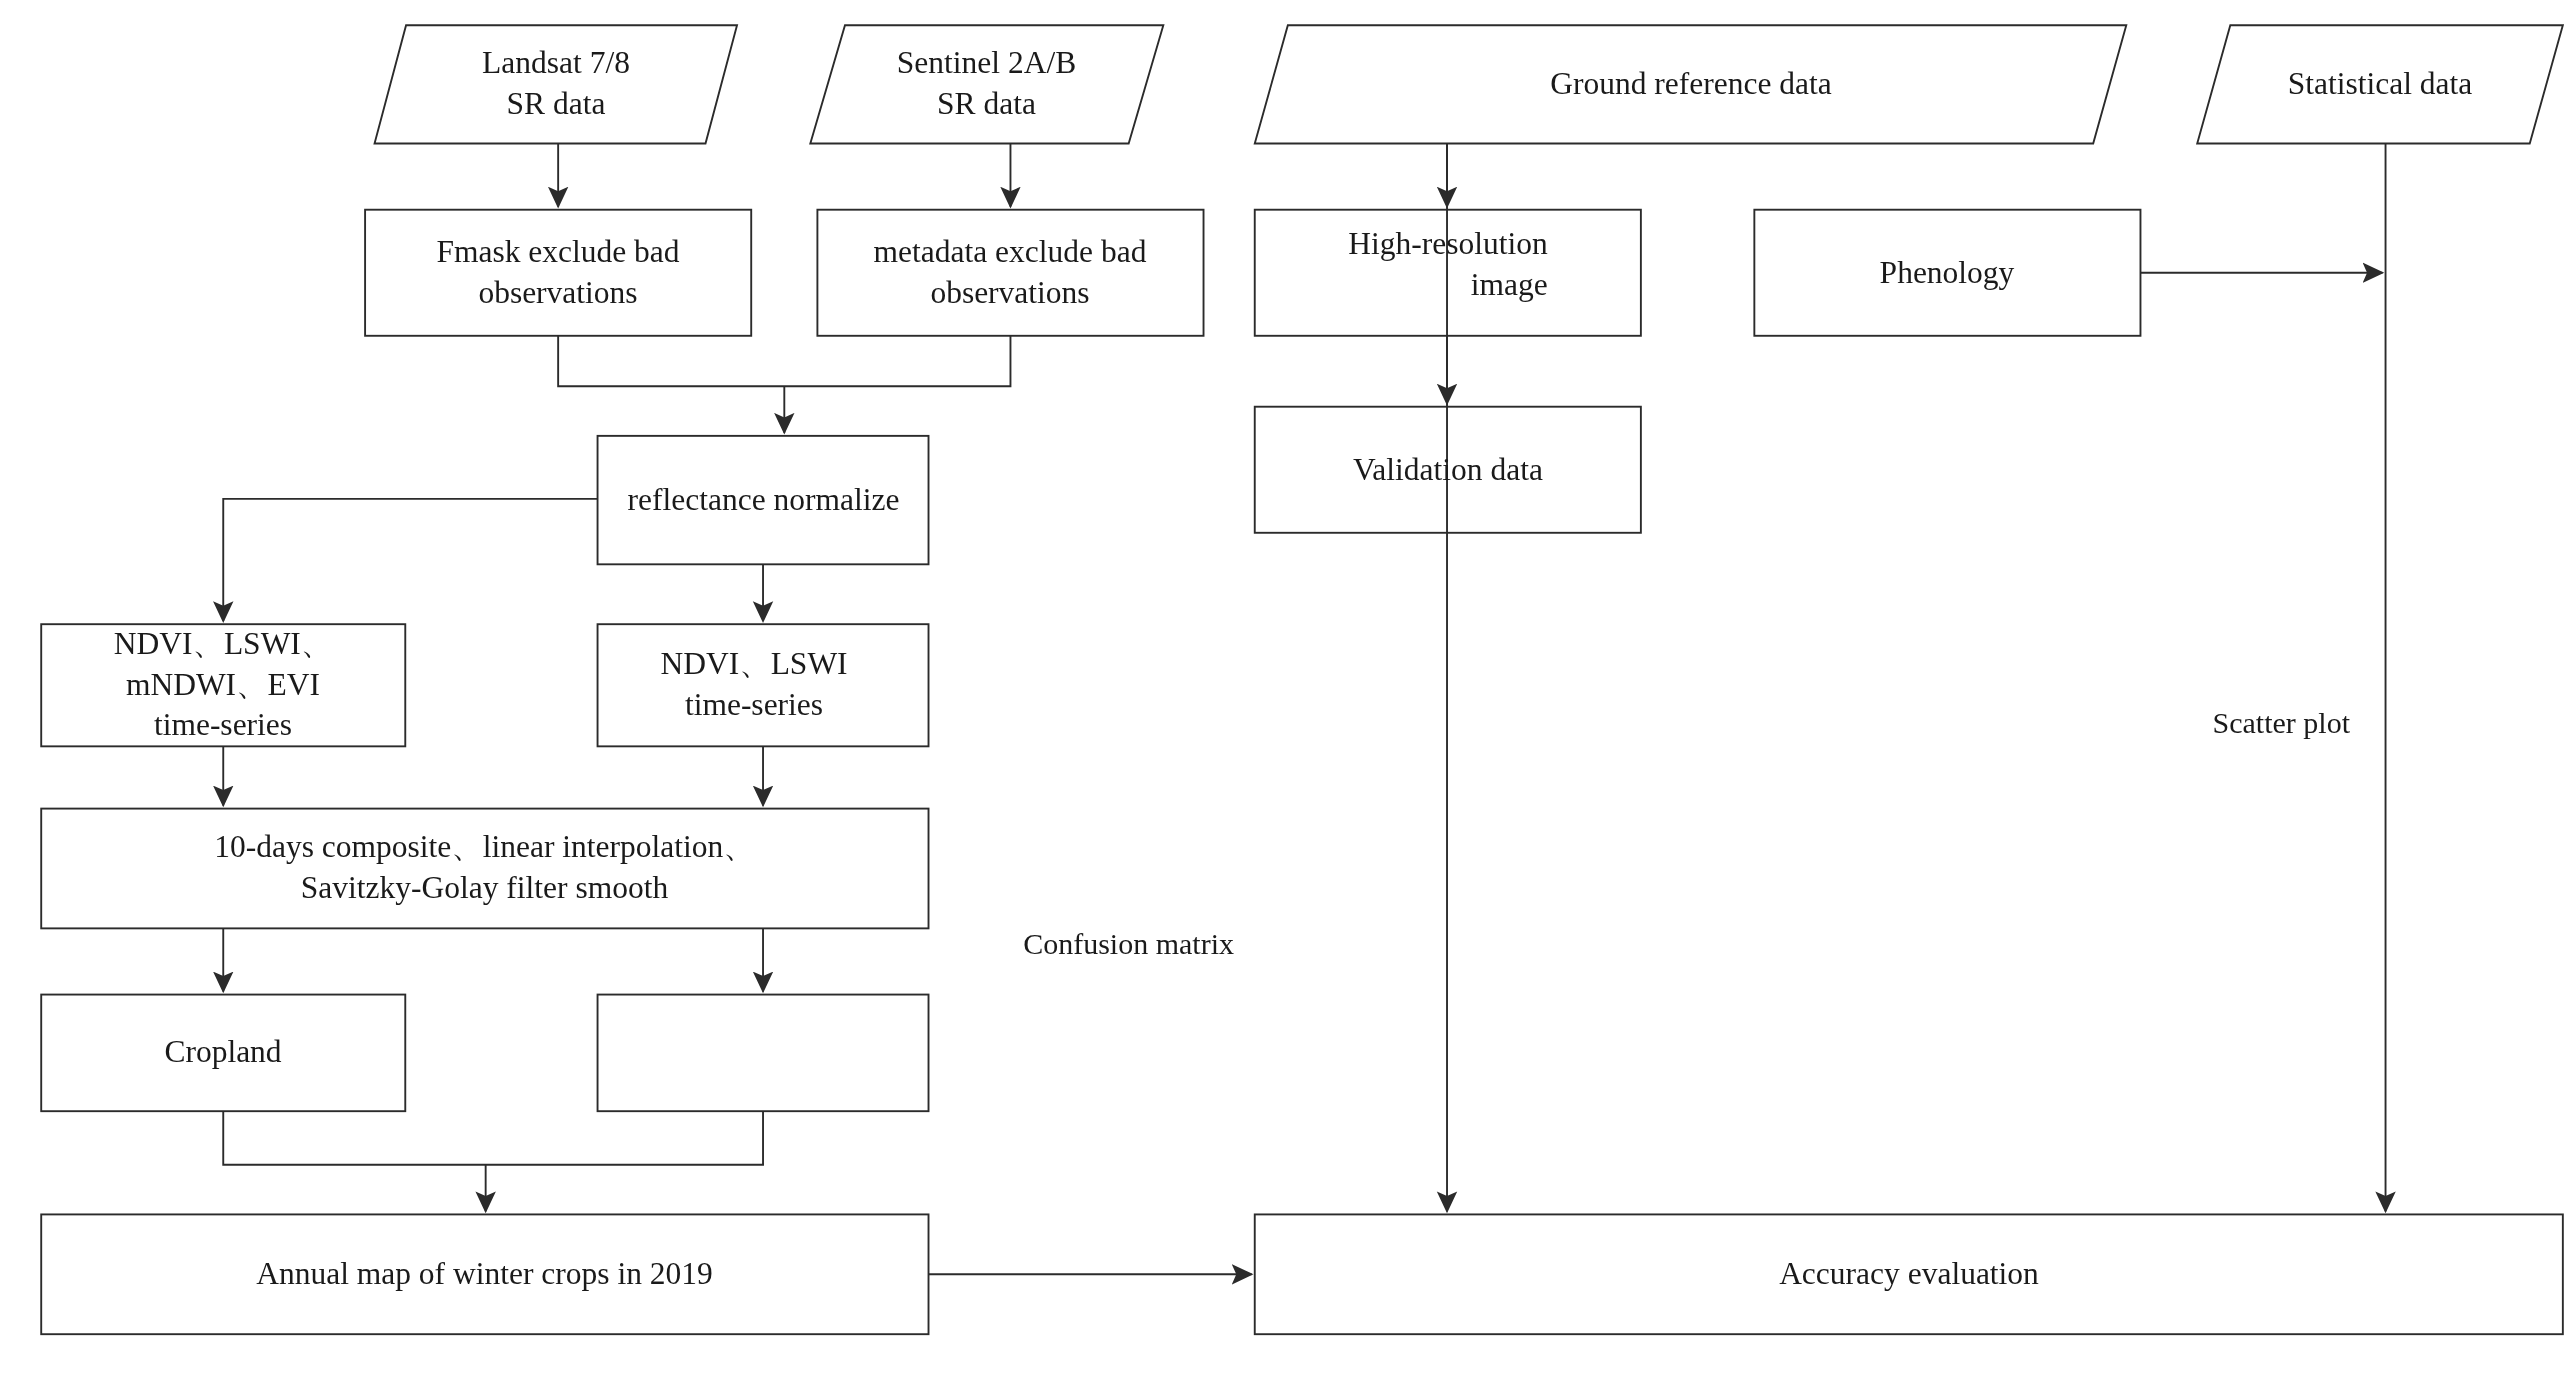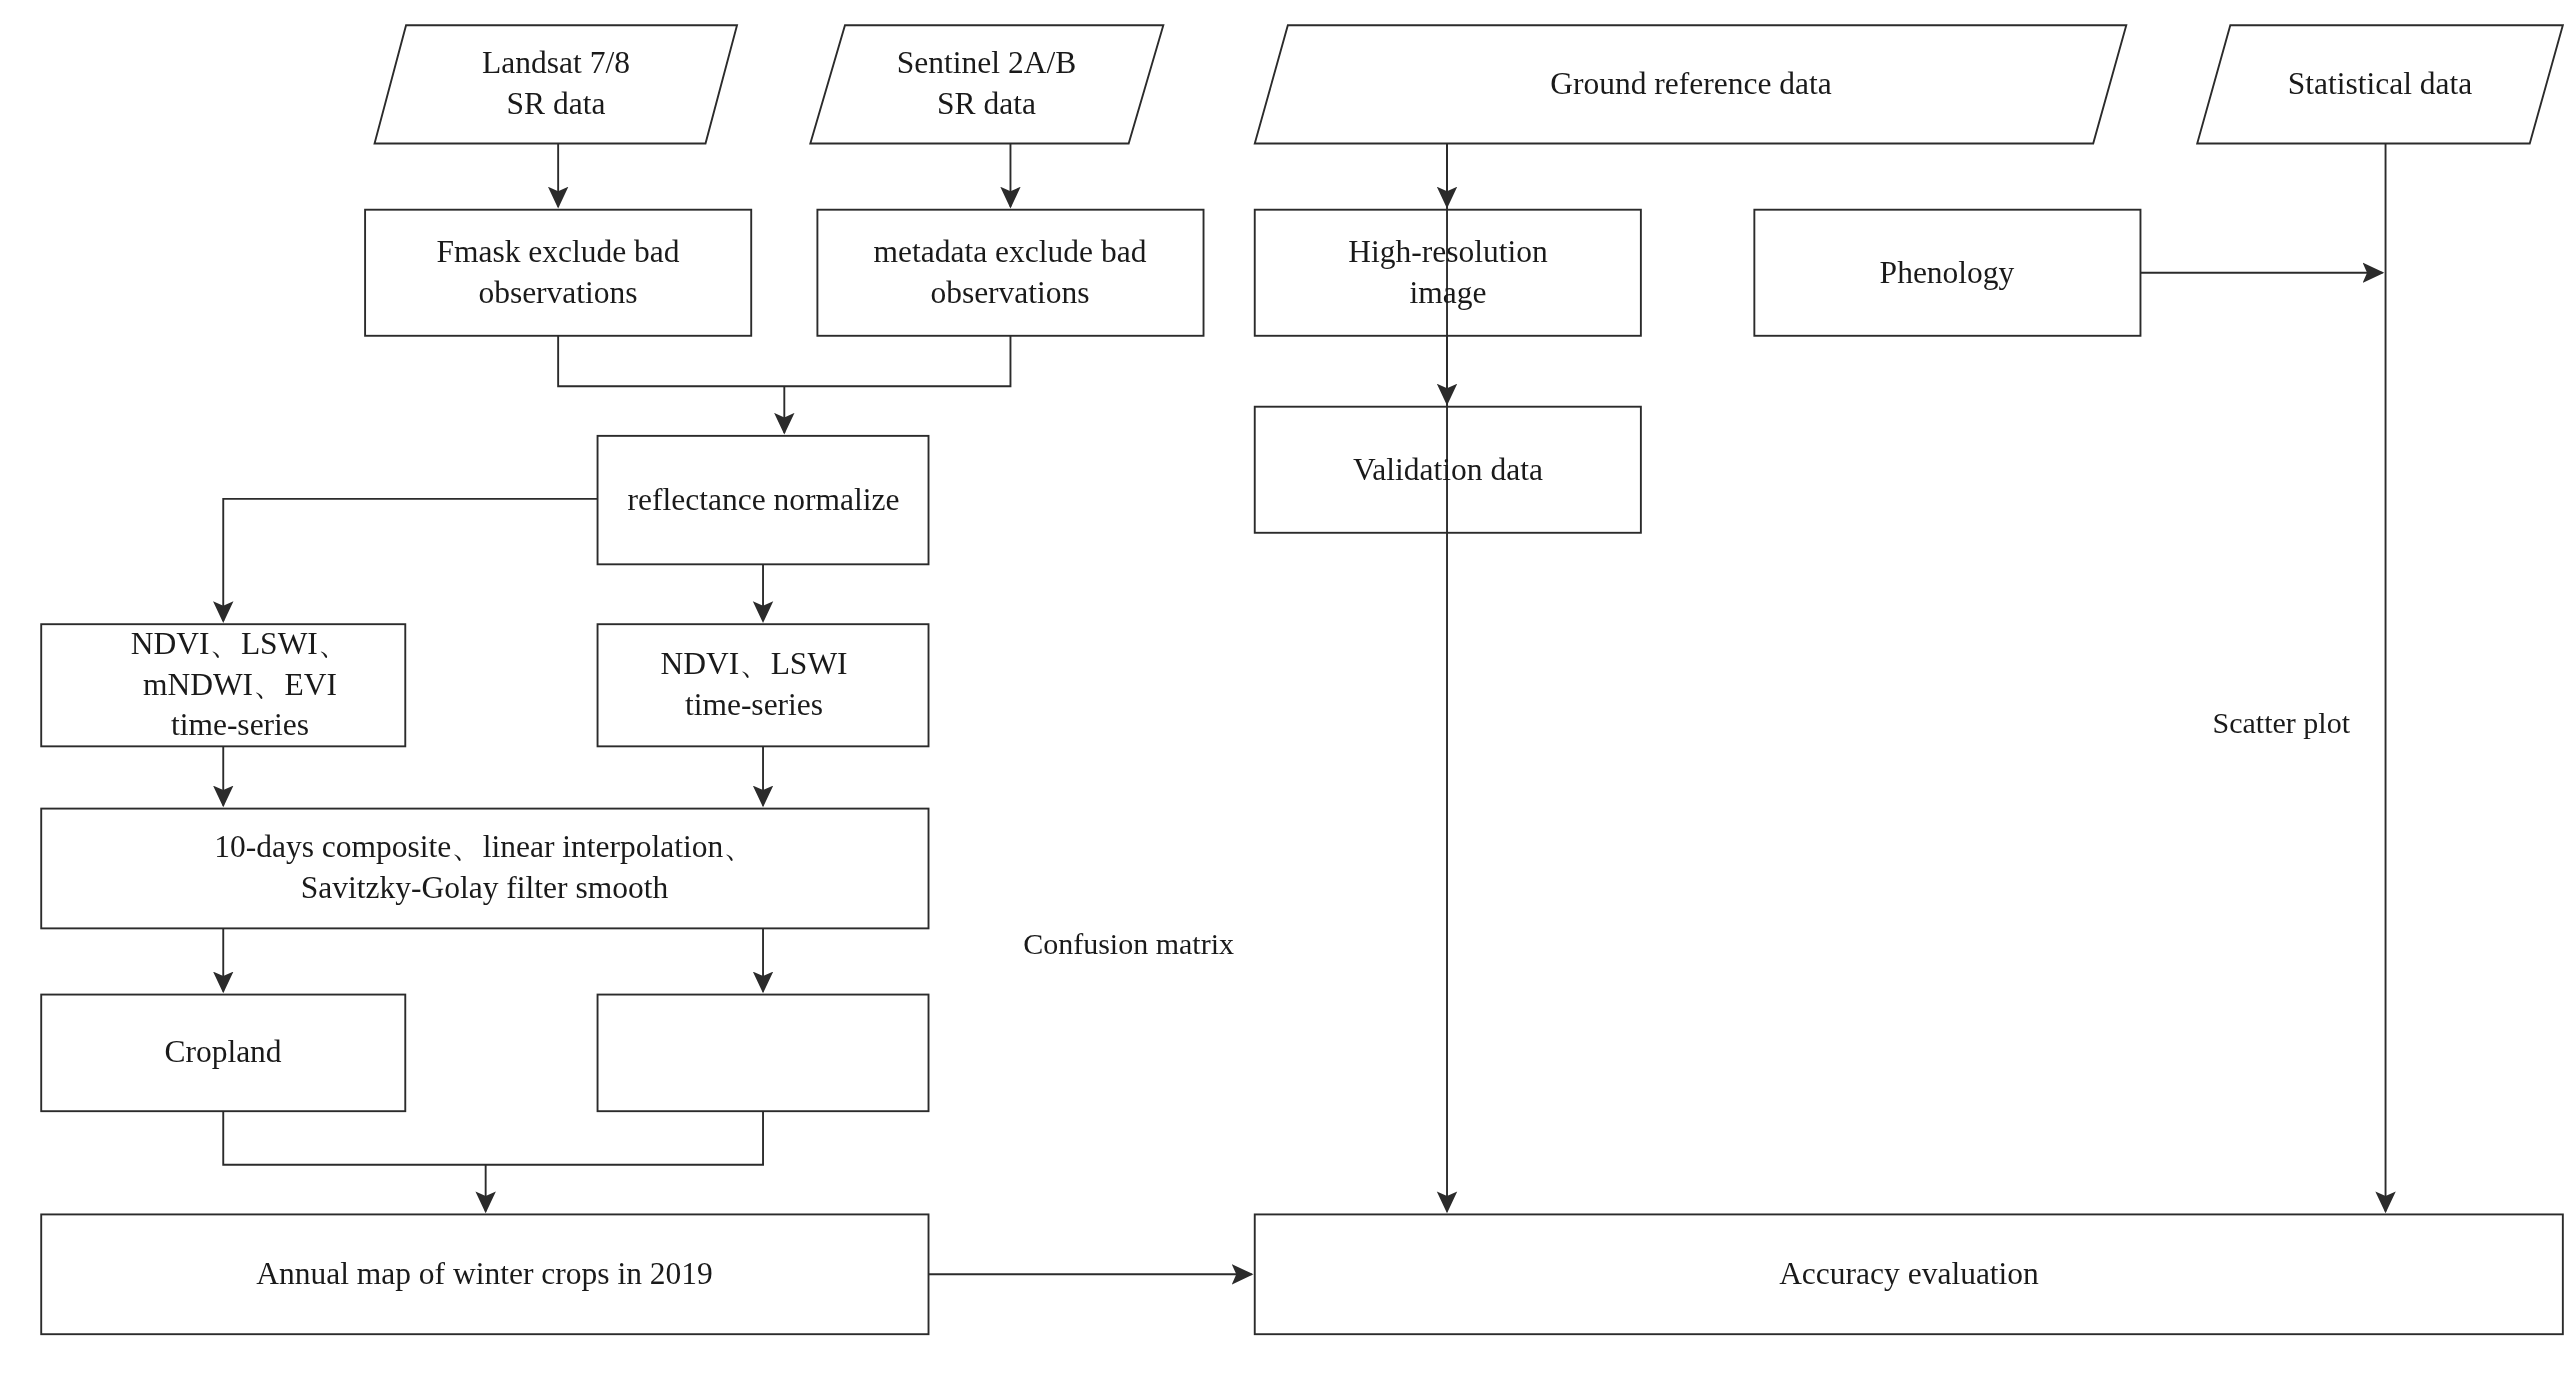--- a/index.html
+++ b/index.html
@@ -111,30 +111,30 @@
   <div class="node-text" style="left:1239px;top:25px;width:872px;height:118px;">Ground reference data</div>
 
   <div class="node-text" style="left:2181px;top:25px;width:366px;height:118px;">Statistical data</div>
 
   <div class="node-text" style="left:349px;top:210px;width:386px;height:126px;">Fmask exclude bad
 observations</div>
 
   <div class="node-text" style="left:801px;top:210px;width:386px;height:126px;">metadata exclude bad
 observations</div>
 
-  <div class="node-text" style="left:1239px;top:210px;width:386px;height:126px;">High-resolution
+  <div class="node-text" style="left:1239px;top:202px;width:386px;height:126px;text-align:right;">High-resolution
 image</div>
 
   <div class="node-text" style="left:1738px;top:210px;width:386px;height:126px;">Phenology</div>
 
   <div class="node-text" style="left:582px;top:436px;width:331px;height:128px;">reflectance normalize</div>
 
   <div class="node-text" style="left:1239px;top:407px;width:386px;height:126px;">Validation data</div>
 
-  <div class="node-text" style="left:25px;top:624px;width:364px;height:122px;padding-left:17px;">NDVI、LSWI、
+  <div class="node-text" style="left:25px;top:624px;width:364px;height:122px;">NDVI、LSWI、
 mNDWI、EVI
 time-series</div>
 
   <div class="node-text" style="left:582px;top:624px;width:312px;height:122px;">NDVI、LSWI
 time-series</div>
 
   <div class="node-text" style="left:25px;top:808px;width:887px;height:120px;">10-days composite、linear interpolation、
 Savitzky-Golay filter smooth</div>
 
   <div class="node-text" style="left:25px;top:994px;width:364px;height:117px;border-radius:13px;">Cropland</div>

